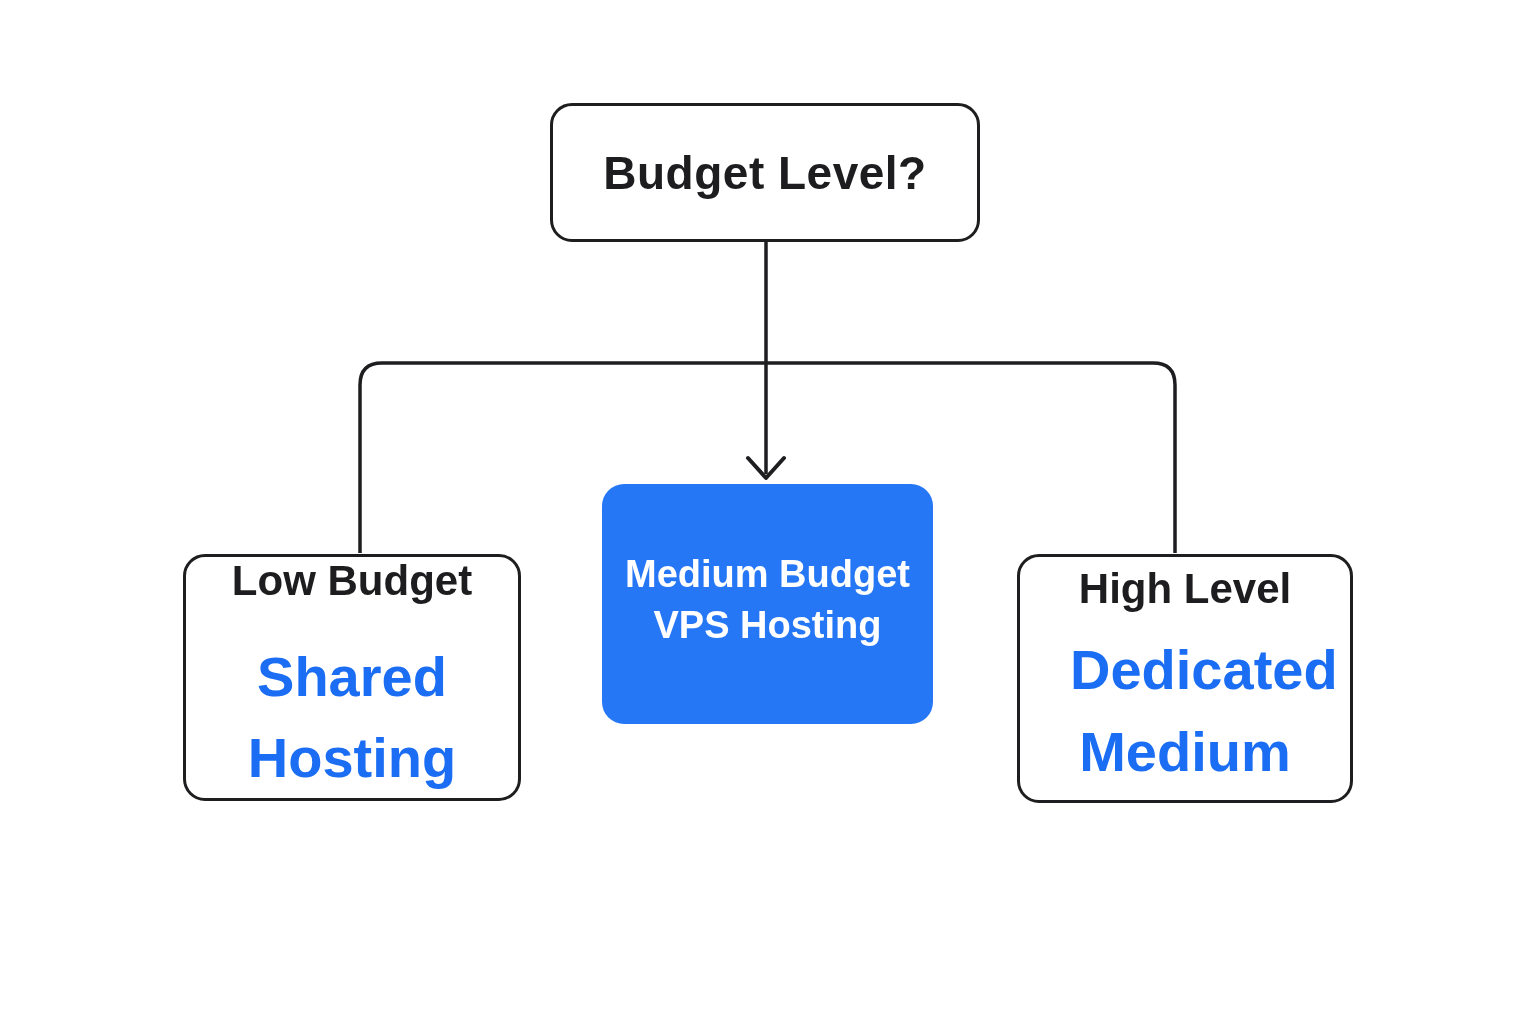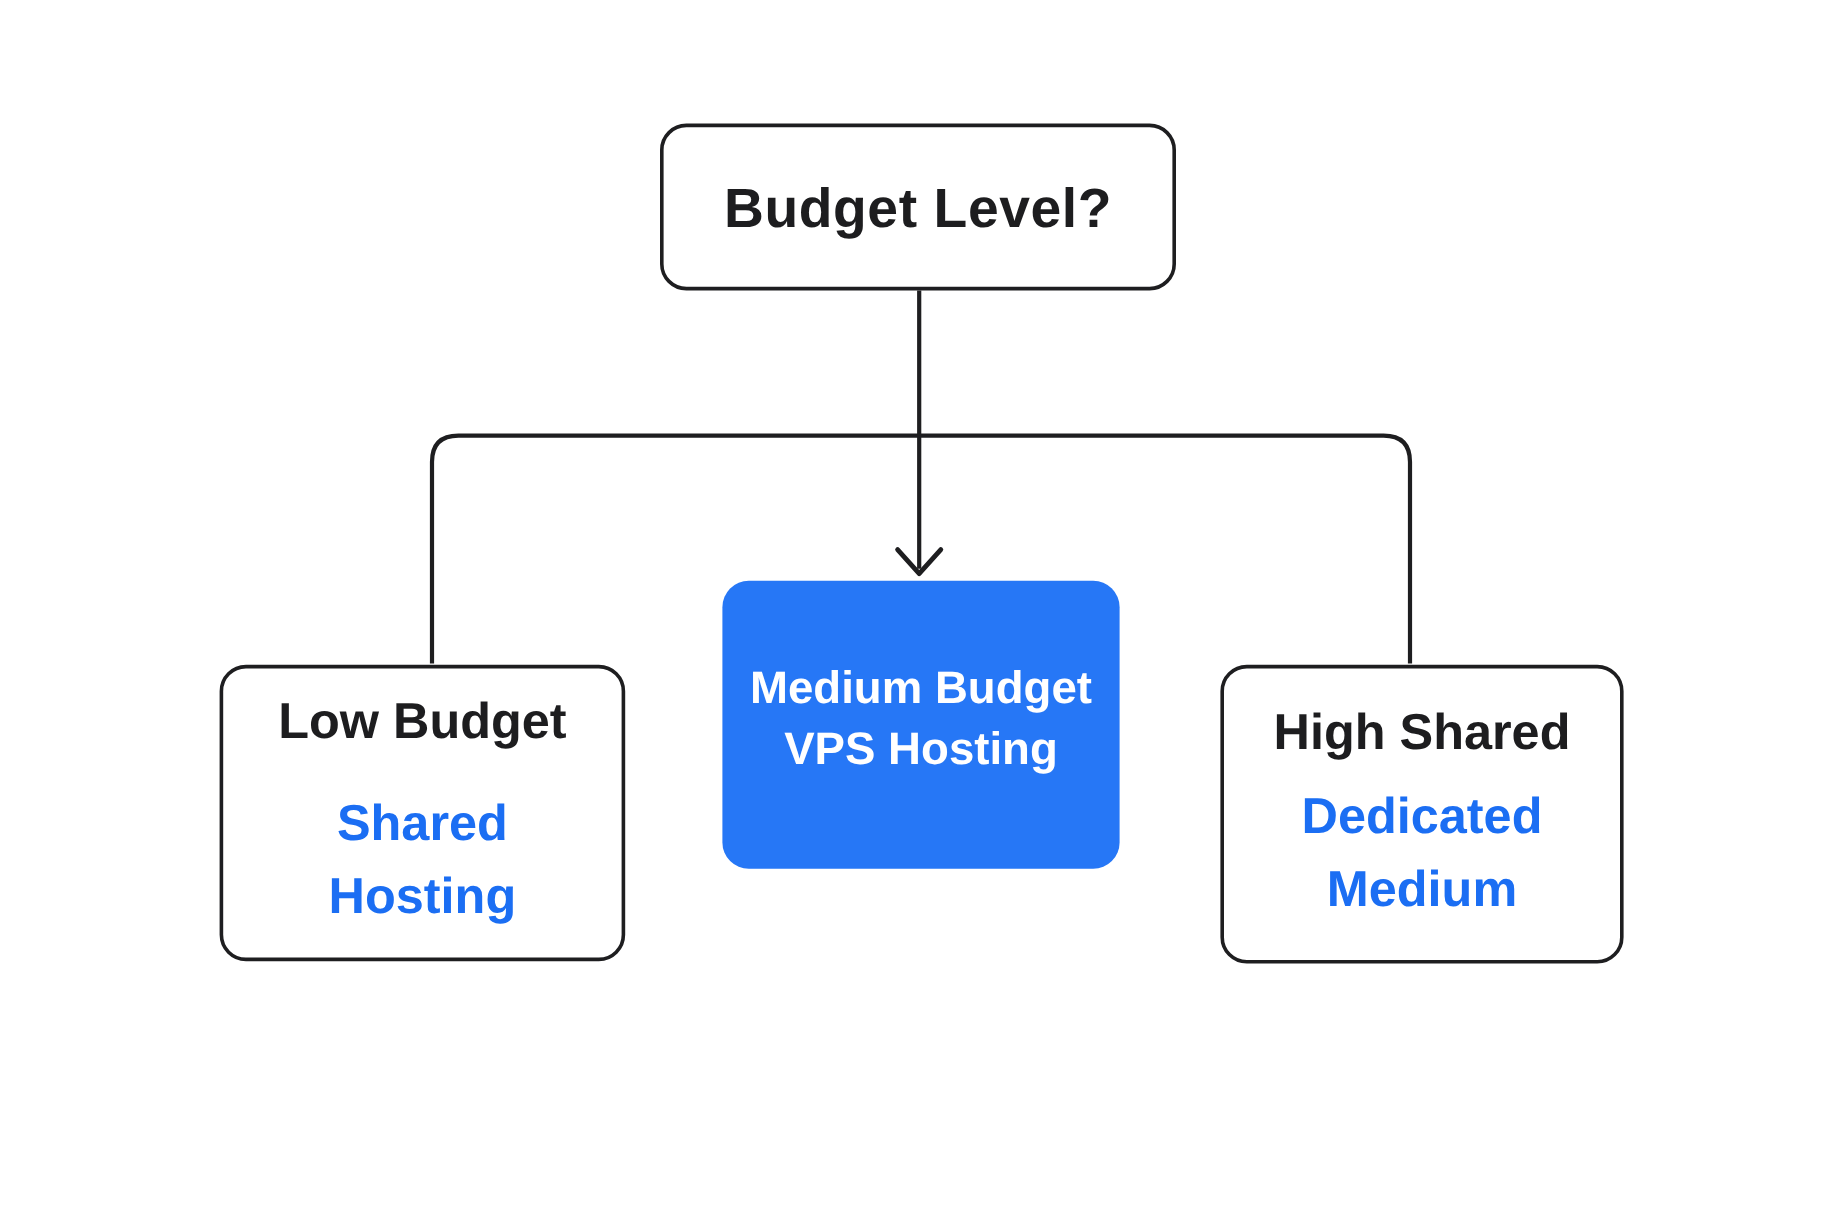--- a/index.html
+++ b/index.html
@@ -78,21 +78,21 @@
     left: 1017px; top: 554px;
     width: 336px; height: 249px;
   }
   .branch .node-title {
     font-size: 42px;
     font-weight: 700;
     color: var(--ink);
     margin-bottom: 16px;
   }
   .branch .node-subtitle {
-    font-size: 42px;
+    font-size: 56px;
     font-weight: 600;
     color: var(--link-blue);
     line-height: 1.45;
     max-width: 230px;
   }
   .node-medium .node-title {
     font-size: 38px;
     font-weight: 600;
     color: #ffffff;
     margin-bottom: 0;
@@ -126,17 +126,17 @@
     <div class="node-title">Low Budget</div>
     <div class="node-subtitle">Shared Hosting</div>
   </div>
 
   <div class="node highlight node-medium">
     <div class="node-title">Medium Budget</div>
     <div class="node-subtitle">VPS Hosting</div>
   </div>
 
   <div class="node plain branch node-high">
-    <div class="node-title">High Shared</div>
+    <div class="node-title">High Level</div>
     <div class="node-subtitle">Dedicated Medium</div>
   </div>
 
 </div>
 
 </body></html>

